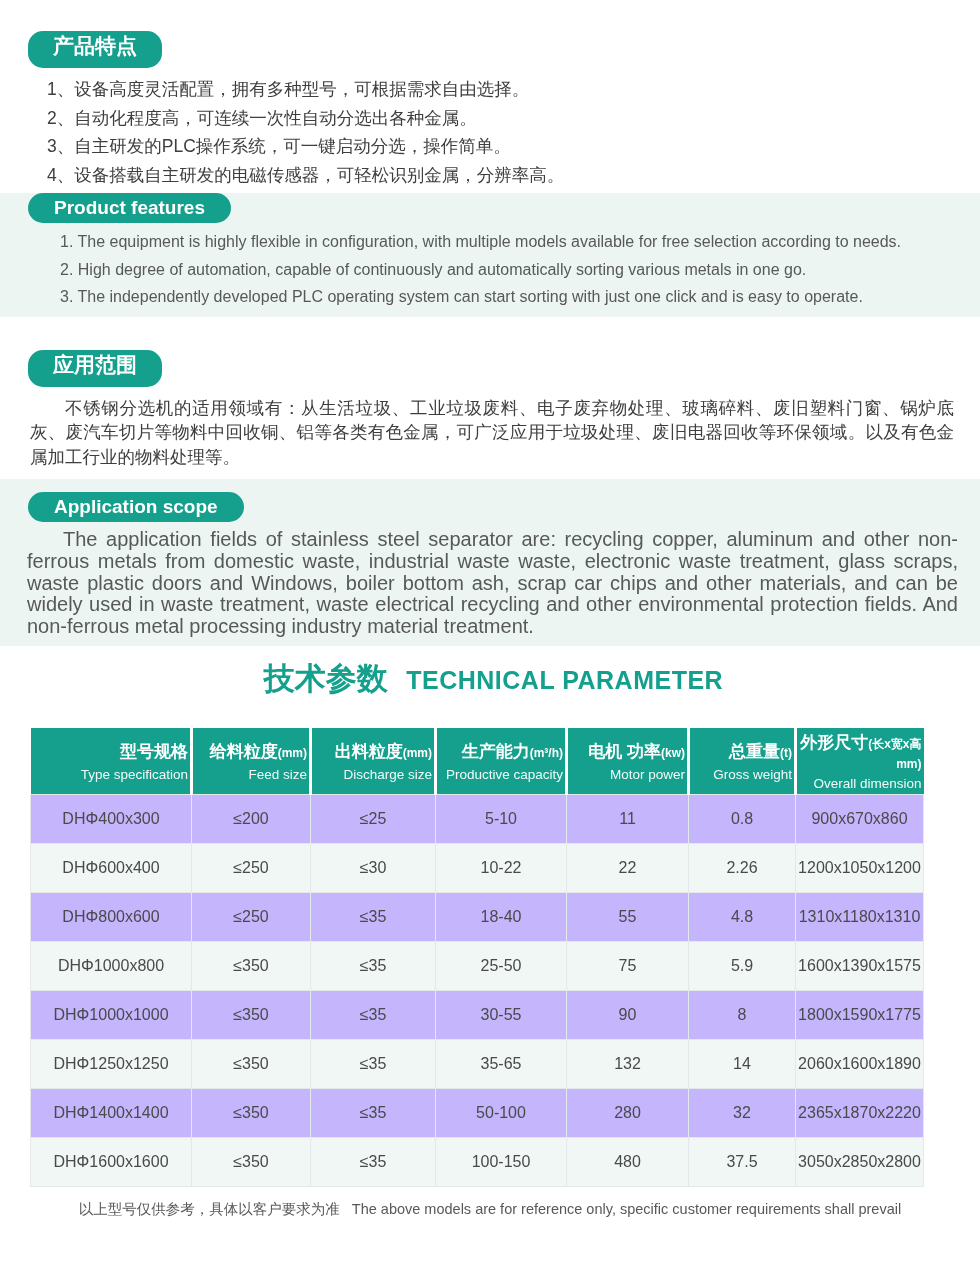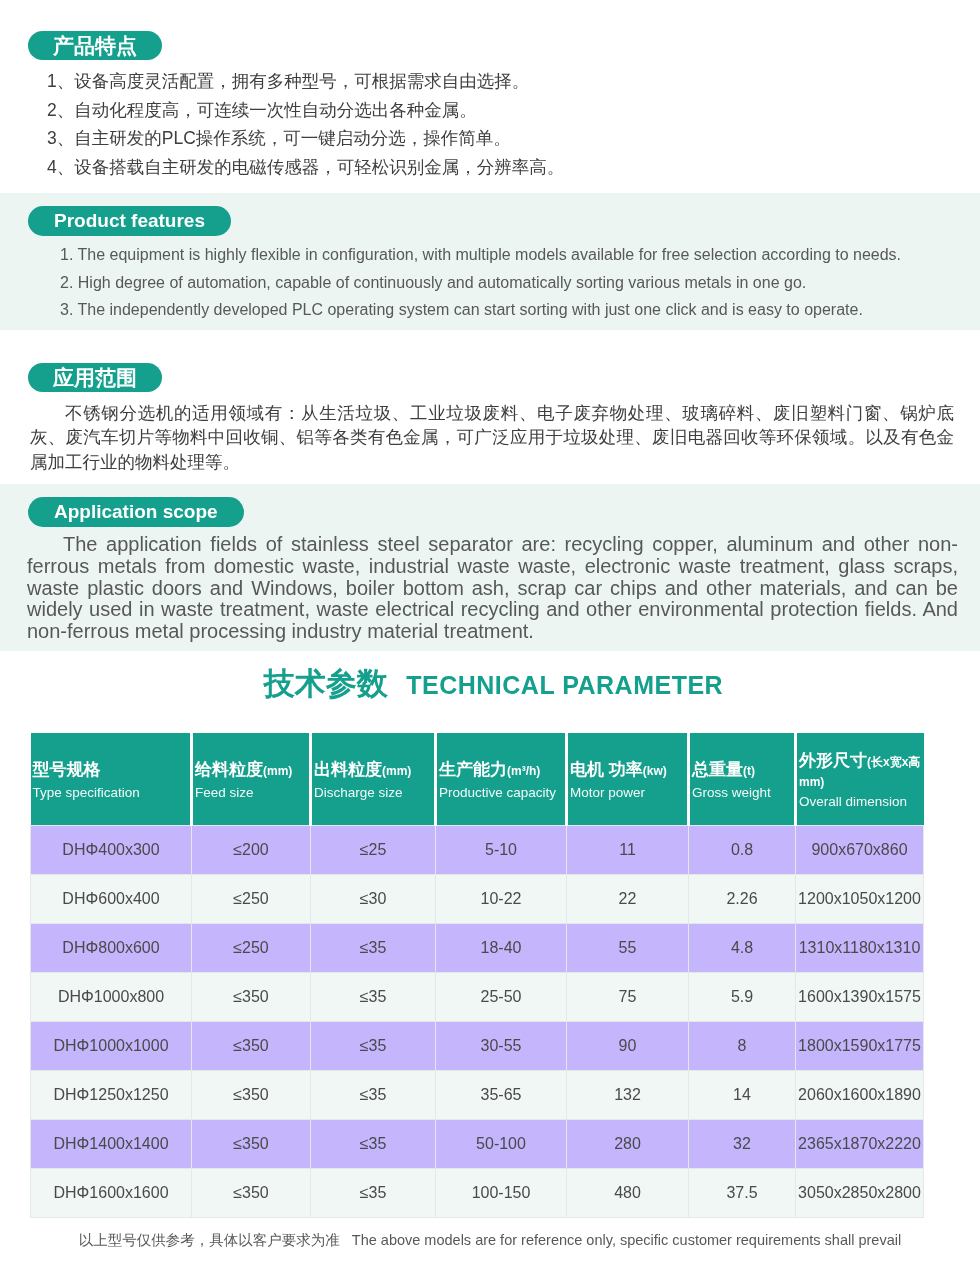--- a/index.html
+++ b/index.html
@@ -20,34 +20,34 @@
     font-family:"Liberation Sans","DejaVu Sans",sans-serif;
   }
   .badge{
     display:inline-block;
     background:var(--accent);
     color:#ffffff;
     font-weight:bold;
     white-space:nowrap;
   }
   .badge-zh{
-    font-size:21px;height:29px;line-height:29px;
+    font-size:21px;height:37px;line-height:29px;
     padding:0 25px;border-radius:15px;
   }
   .badge-en{
     font-size:19px;height:30px;line-height:30px;
     padding:0 26px;border-radius:15px;
   }
   #sec-features{padding-top:31px;padding-left:28px;}
   .zh-list{
     list-style:none;margin:7px 0 0;padding:0 0 0 19px;
     font-size:17.5px;line-height:28.6px;color:var(--text-dark);
   }
   .band{background:var(--band);}
-  #band-features{margin-top:12px;padding:13px 0 6px;}
+  #band-features{margin-top:4px;padding:0 0 6px;}
   #band-features .badge-en{margin-left:28px;}
   .en-list{
     list-style:none;margin:5px 0 0;padding:0 0 0 60px;
     font-size:16px;line-height:27.5px;color:var(--text-gray);
   }
   #sec-scope{margin-top:33px;padding-left:28px;}
   .zh-para{
     margin:9px 26px 0 30px;
     text-indent:2em;text-align:justify;
     font-size:17.5px;line-height:24.4px;color:var(--text-dark);
@@ -61,21 +61,21 @@
   }
   .tech-title{margin-top:14px;text-align:center;line-height:38px;height:38px;padding-left:7px;}
   .title-zh{font-size:31px;font-weight:bold;color:var(--accent);vertical-align:baseline;}
   .title-en{font-size:25px;font-weight:bold;color:var(--accent);margin-left:14px;vertical-align:baseline;letter-spacing:0.5px;}
   table{
     margin:30px 0 0 30px;width:893px;
     border-collapse:collapse;table-layout:fixed;
   }
   thead th{
     background:var(--accent);color:#ffffff;
-    height:92px;vertical-align:middle;text-align:left;
+    height:66px;vertical-align:middle;text-align:right;
     padding:0 2px;font-weight:normal;
   }
   thead th:not(:last-child){border-right:3px solid #ffffff;}
   .th-zh{font-size:17px;font-weight:bold;}
   .th-unit{font-size:12px;font-weight:bold;}
   .th-en{font-size:13.5px;margin-top:4px;color:rgba(255,255,255,0.95);}
   tbody td{
     border:1px solid var(--border);
     height:49px;text-align:center;vertical-align:middle;
     font-size:16px;color:var(--cell);background:#c4b5fd;

